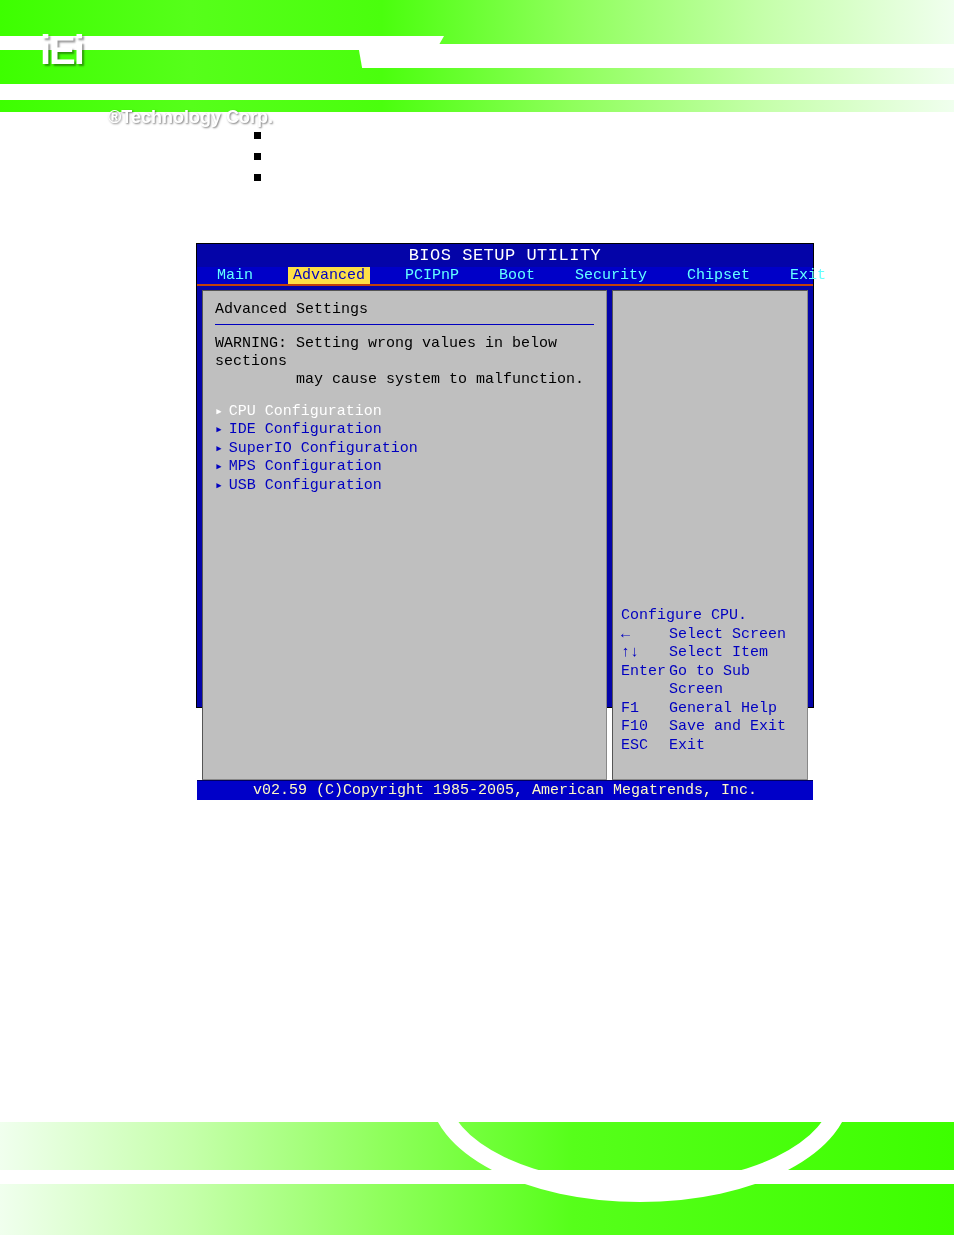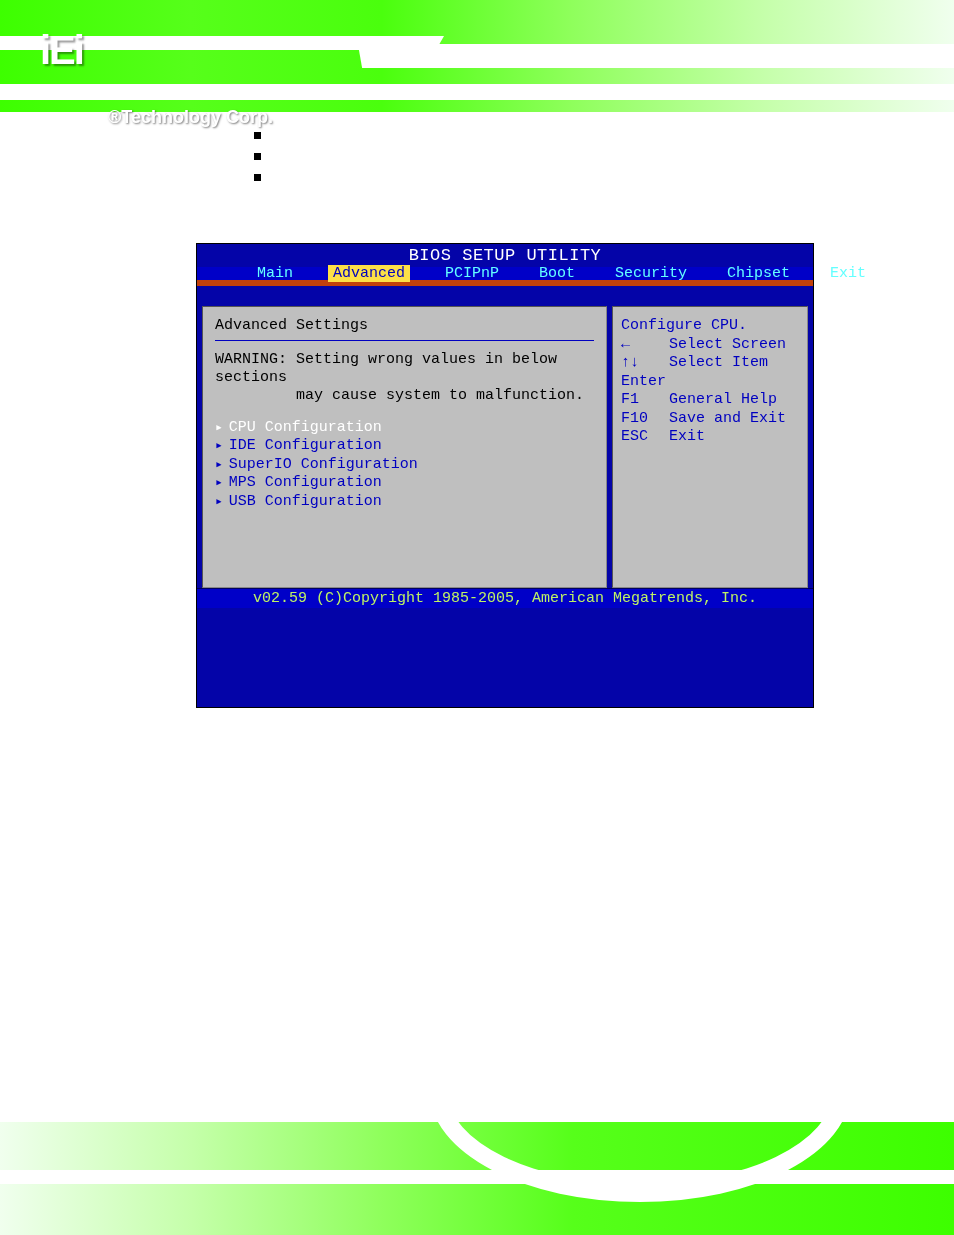--- a/index.html
+++ b/index.html
@@ -89,38 +89,37 @@
     font-size: 17px;
     padding: 2px 0 2px 0;
     letter-spacing: 0.5px;
   }
   .bios-tabs {
     background: #0000c8;
     display: flex;
     font-size: 15px;
     height: 19px;
     align-items: center;
-    border-bottom: 6px solid #c2410c;
-    padding-left: 40px;
+    border-bottom: 2px solid #c2410c;
   }
   .bios-tab {
     color: #64ffff;
     padding: 0 20px;
     cursor: pointer;
   }
   .bios-tab.active {
     background: #fde047;
     color: #0000c0;
     padding: 0 5px;
     margin: 0 15px;
   }
   .bios-body {
     display: flex;
-    height: 302px;
-    padding: 20px 5px 0 5px;
+    height: 494px;
+    padding: 4px 5px 0 5px;
     gap: 5px;
   }
   .bios-panel {
     background: #bfbfbf;
     border: 1px solid #888;
     border-top-color: #555;
     border-left-color: #555;
   }
   .bios-left {
     flex: 1;
@@ -152,28 +151,28 @@
     color: #ffffff;
   }
   .bios-right {
     width: 196px;
     padding: 10px 8px;
     font-size: 15px;
     color: #0000c0;
     line-height: 18.5px;
     display: flex;
     flex-direction: column;
-    justify-content: flex-start;
+    justify-content: flex-end;
   }
   .help-top { }
   .help-keys { }
   .help-row { display: flex; }
   .help-key { width: 48px; flex-shrink: 0; }
   .bios-footer {
-    color: #bef264;
+    color: #fef9c3;
     text-align: center;
     font-size: 15px;
     height: 20px;
     line-height: 19px;
     background: #0000c8;
     border-top: 1px solid #000060;
   }
 
   .footer-band {
     position: absolute;
@@ -252,20 +251,21 @@
         <div class="help-row">
             <span class="help-key">←</span>
             <span>Select Screen</span>
           </div>
         <div class="help-row">
             <span class="help-key">↑↓</span>
             <span>Select Item</span>
           </div>
         <div class="help-row">
             <span class="help-key">Enter</span>
+            <span>Go to Sub Screen</span>
           </div>
         <div class="help-row">
             <span class="help-key">F1</span>
             <span>General Help</span>
           </div>
         <div class="help-row">
             <span class="help-key">F10</span>
             <span>Save and Exit</span>
           </div>
         <div class="help-row">

